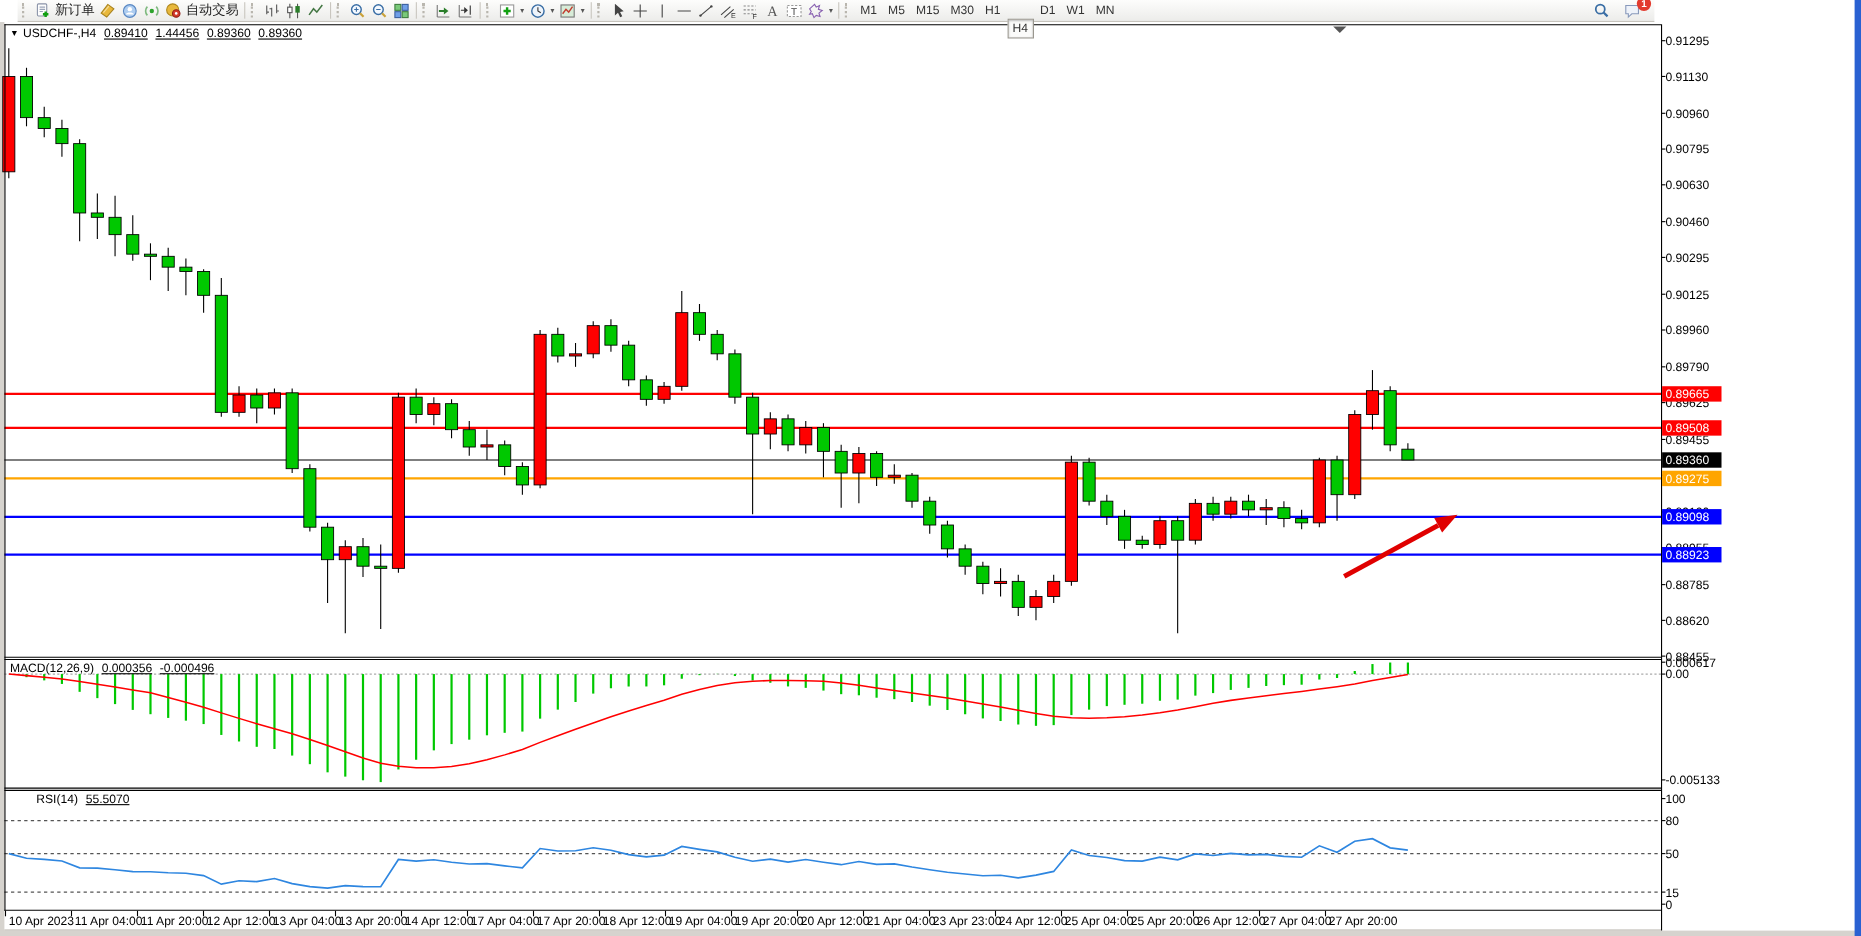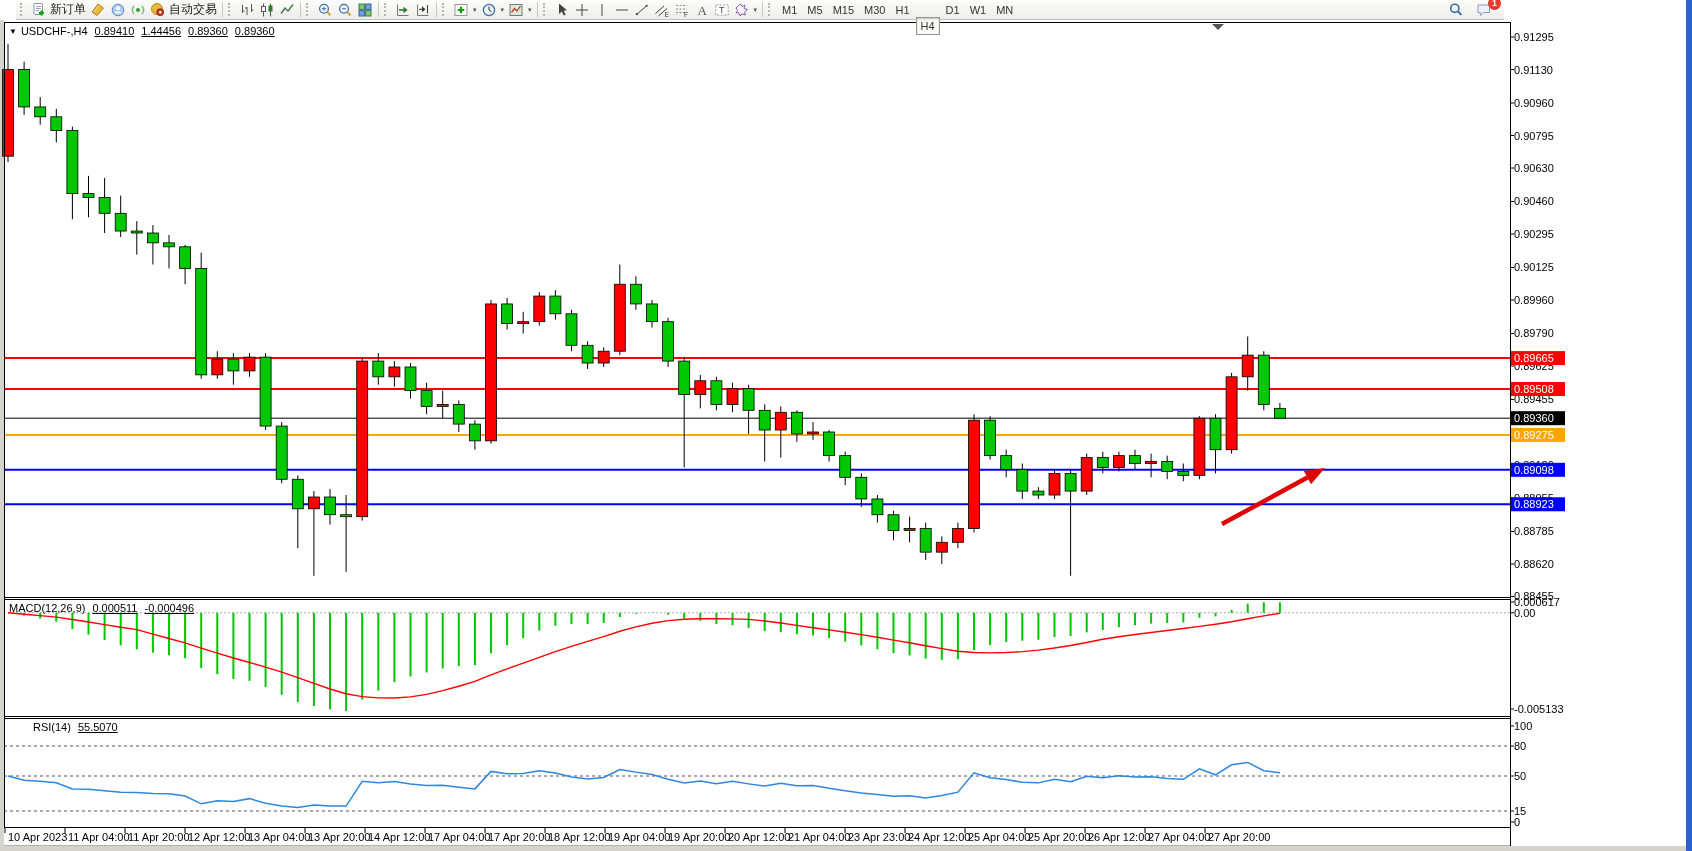--- a/index.html
+++ b/index.html
@@ -857,18 +857,18 @@
       <text x="1208" y="841" font-size="11" fill="#000">27 Apr 20:00</text>
     </g>
     <rect x="1686" y="0" width="6" height="851" fill="#2a61d2"></rect>
   </svg>
 
 <div class="ovl" id="symbol-line">
   <span class="dn">▼</span><span>USDCHF-,H4</span><span class="sp">0.89410</span><span class="sp">1.44456</span><span class="sp">0.89360</span><span class="sp">0.89360</span>
 </div>
 
 <div class="ovl" id="macd-line">
-  <span>MACD(12,26,9)</span><span class="sp">0.000511</span><span class="sp">-0.000496</span>
+  <span>MACD(12,26,9)</span><span class="sp">0.000356</span><span class="sp">-0.000496</span>
 </div>
 
 <div class="ovl" id="rsi-line">
   <span>RSI(14)</span><span class="sp">55.5070</span>
 </div>
 
 </body></html>

